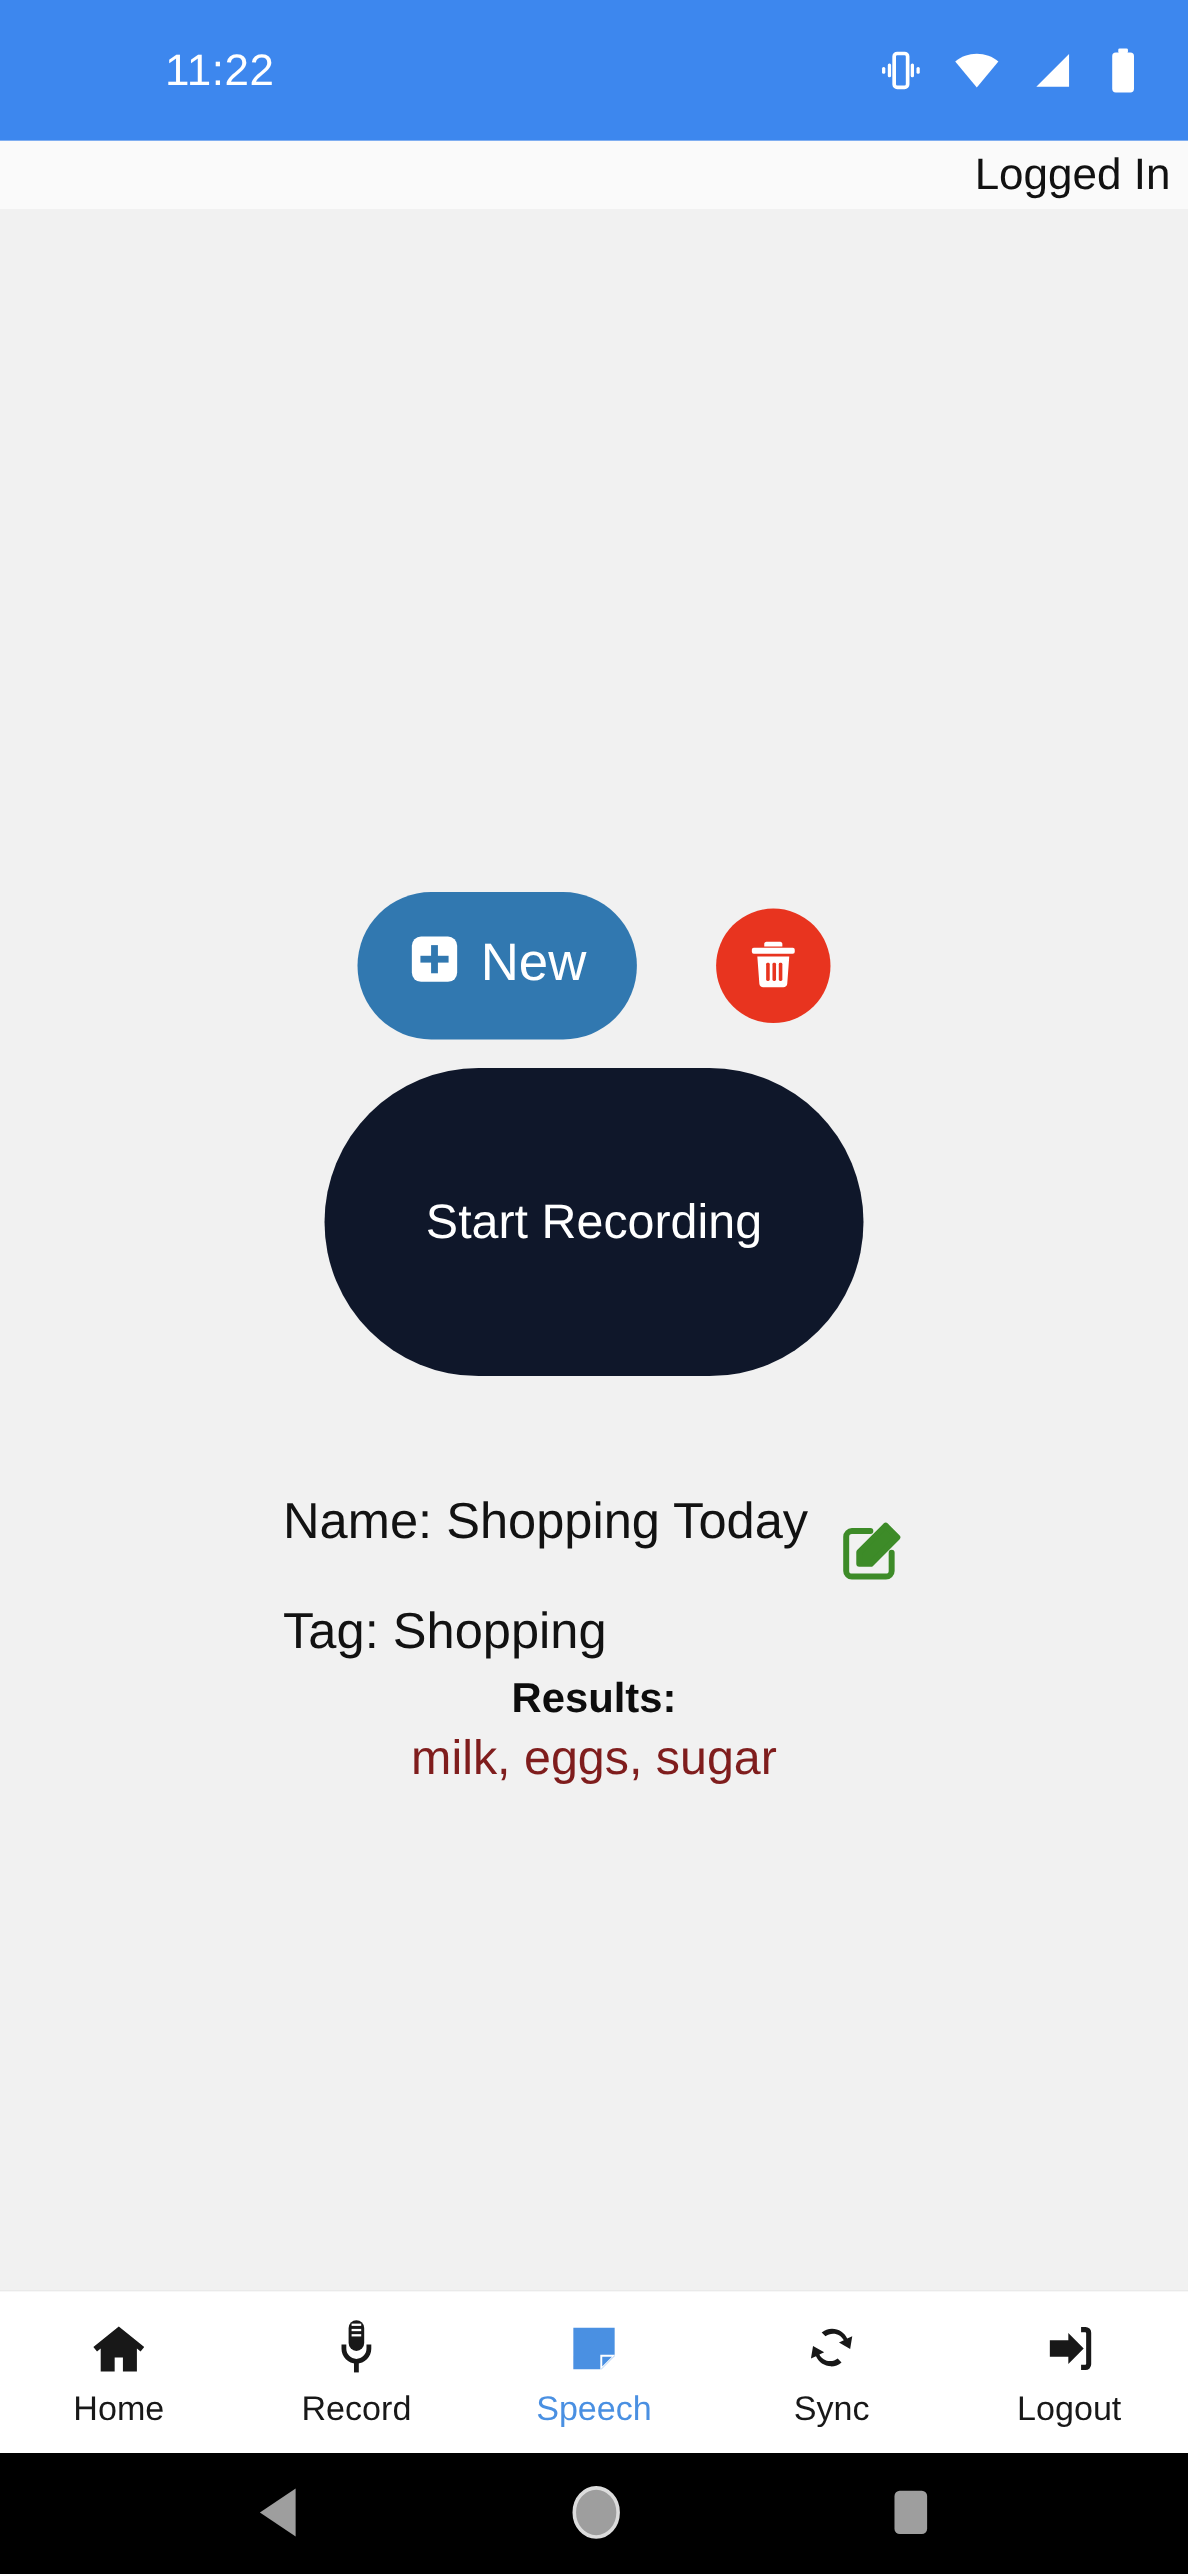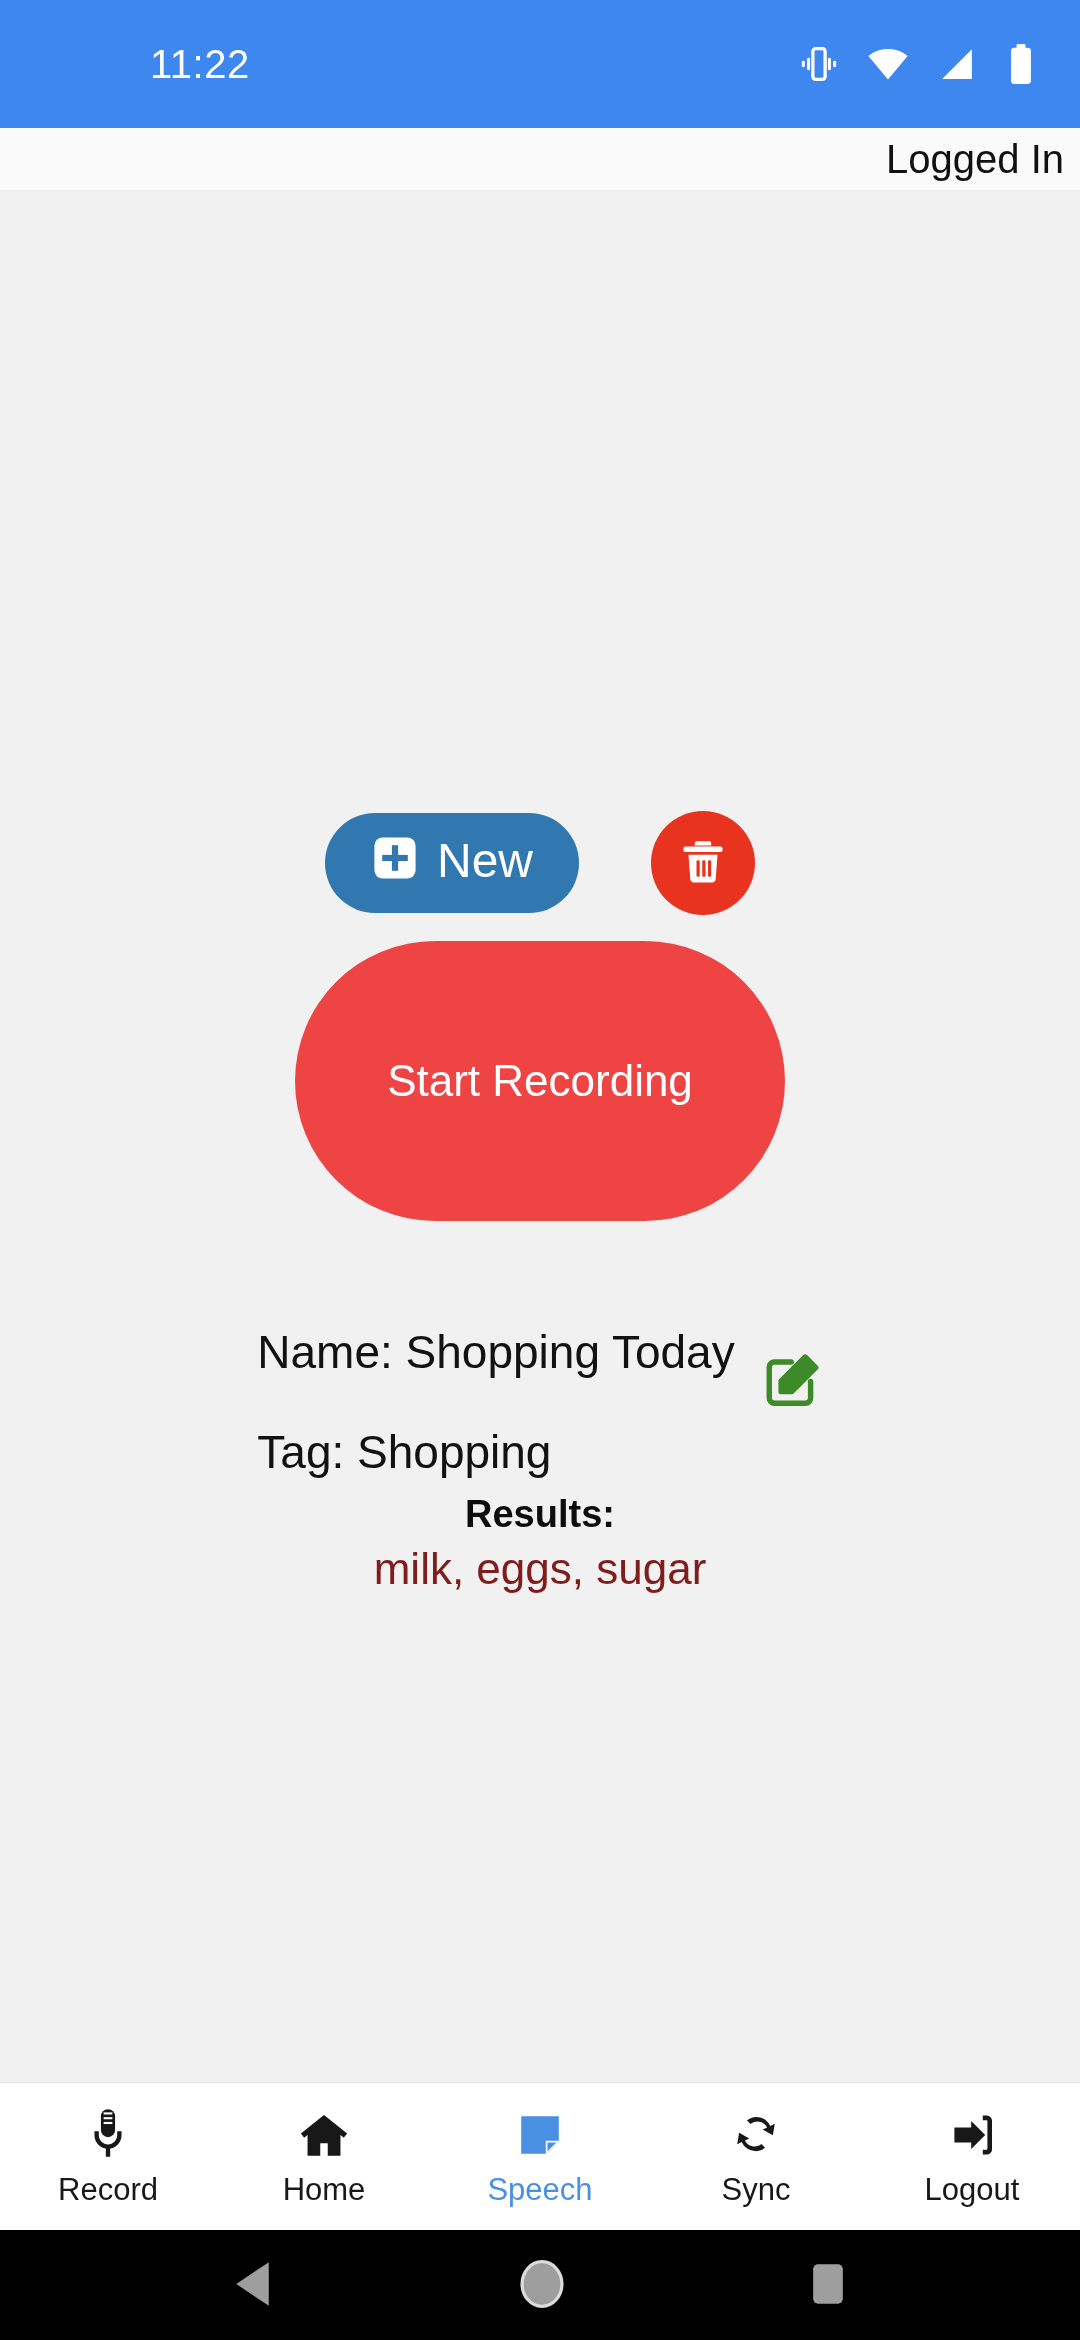--- a/index.html
+++ b/index.html
@@ -38,36 +38,36 @@
     display:flex; flex-direction:column; align-items:center;
     position:relative;
   }
 
   .action-row {
     display:flex; align-items:center; justify-content:center;
     gap:72px; margin-top:621px;
   }
   .btn-new {
     background:#3178b0; color:#ffffff; border:none;
-    border-radius:110px; height:100px; padding:0 46px;
+    border-radius:110px; height:134px; padding:0 46px;
     display:flex; align-items:center; gap:18px;
     font-size:48px; font-family:"Liberation Sans", sans-serif;
     cursor:pointer;
   }
   .btn-new .label { line-height:1; position:relative; top:-2px; }
   .btn-trash {
     width:104px; height:104px; border-radius:50%;
     background:#e8341f; border:none; cursor:pointer;
     display:flex; align-items:center; justify-content:center;
   }
 
   .btn-record {
     margin-top:26px;
     width:490px; height:280px;
-    background:#ef4444; color:#ffffff; border:none;
+    background:#0f172a; color:#ffffff; border:none;
     border-radius:160px; font-size:44px;
     font-family:"Liberation Sans", sans-serif;
     cursor:pointer; display:flex; align-items:center; justify-content:center;
   }
 
   
   .meta-block {
     margin-top:76px; width:100%;
     display:flex; justify-content:center;
   }
@@ -208,41 +208,41 @@
       <div class="results-title">Results:</div>
       <div class="results-text">milk, eggs, sugar</div>
     </div>
 
   </div>
 
   <div class="tabbar">
 
     <button class="tab">
       <span class="tab-icon">
+        <svg width="50" height="46" viewBox="0 0 24 22" fill="#181818">
+          <path d="M12 1.4 0.9 10.3l1.6 2 1.6-1.28V21h6.1v-6.1h3.6V21h6.1v-9.98l1.6 1.28 1.6-2z"></path>
+        </svg>
+      </span>
+      <span class="tab-label">Home</span>
+    </button>
+
+    <button class="tab">
+      <span class="tab-icon">
         <svg width="42" height="50" viewBox="0 0 18 24" fill="#181818">
           <rect x="5.6" y="0.6" width="6.8" height="13.4" rx="3.4"></rect>
           <rect x="6.9" y="2.1" width="4.2" height="1.0" fill="#ffffff"></rect>
           <rect x="6.9" y="4.4" width="4.2" height="1.0" fill="#ffffff"></rect>
           <rect x="6.9" y="6.7" width="4.2" height="1.0" fill="#ffffff"></rect>
           <path d="M2.5 11.2v1.9c0 3.6 2.9 6.5 6.5 6.5s6.5-2.9 6.5-6.5v-1.9h-2.1v1.9c0 2.4-2 4.4-4.4 4.4s-4.4-2-4.4-4.4v-1.9z"></path>
           <rect x="7.95" y="18.8" width="2.1" height="4.6"></rect>
         </svg>
       </span>
       <span class="tab-label">Record</span>
     </button>
 
-    <button class="tab">
-      <span class="tab-icon">
-        <svg width="50" height="46" viewBox="0 0 24 22" fill="#181818">
-          <path d="M12 1.4 0.9 10.3l1.6 2 1.6-1.28V21h6.1v-6.1h3.6V21h6.1v-9.98l1.6 1.28 1.6-2z"></path>
-        </svg>
-      </span>
-      <span class="tab-label">Home</span>
-    </button>
-
     <button class="tab active">
       <span class="tab-icon">
         <svg width="46" height="46" viewBox="0 0 24 24" fill="#4a90e2">
           <path d="M2.2 2.2h19.6v13.2l-6.4 6.4H2.2z"></path>
           <path d="M15.4 21.8v-6.4h6.4z" fill="#4a90e2"></path>
           <path d="M15.0 15.0h7.2l-7.2 7.2z" fill="#ffffff"></path>
           <path d="M15.9 15.9h4.6l-4.6 4.6z" fill="#4a90e2"></path>
         </svg>
       </span>
       <span class="tab-label">Speech</span>

